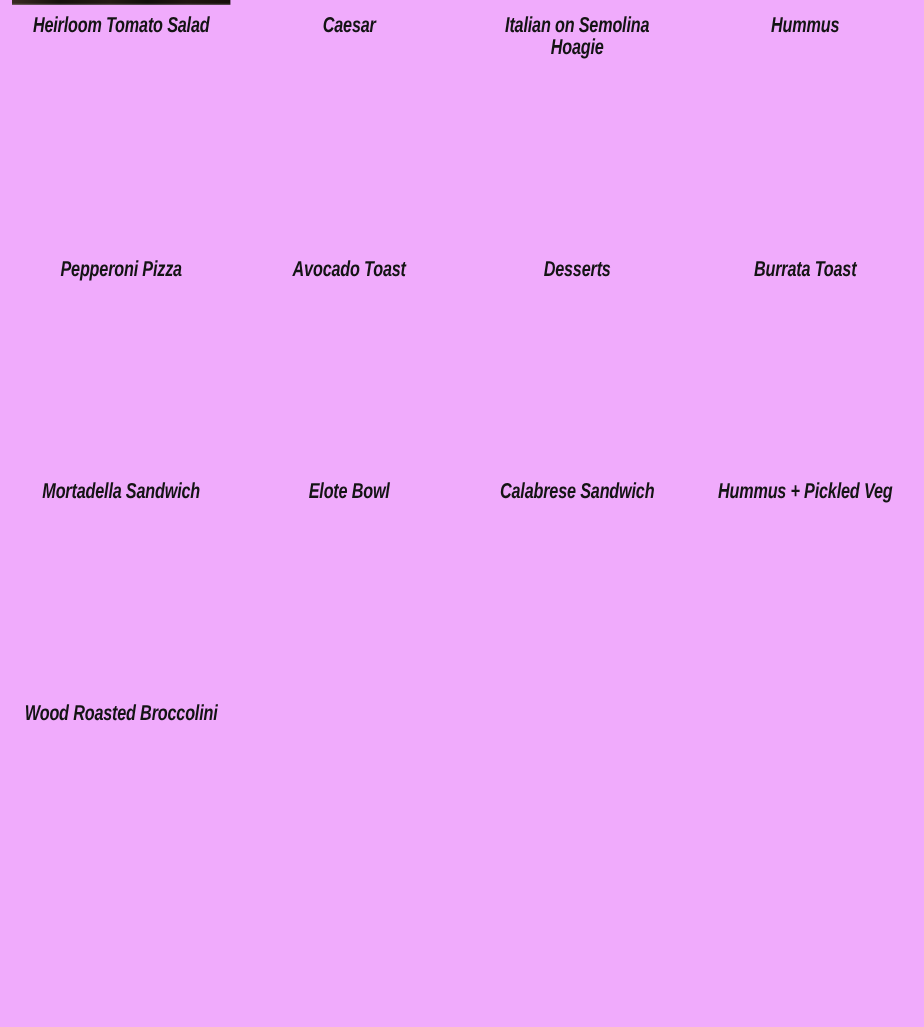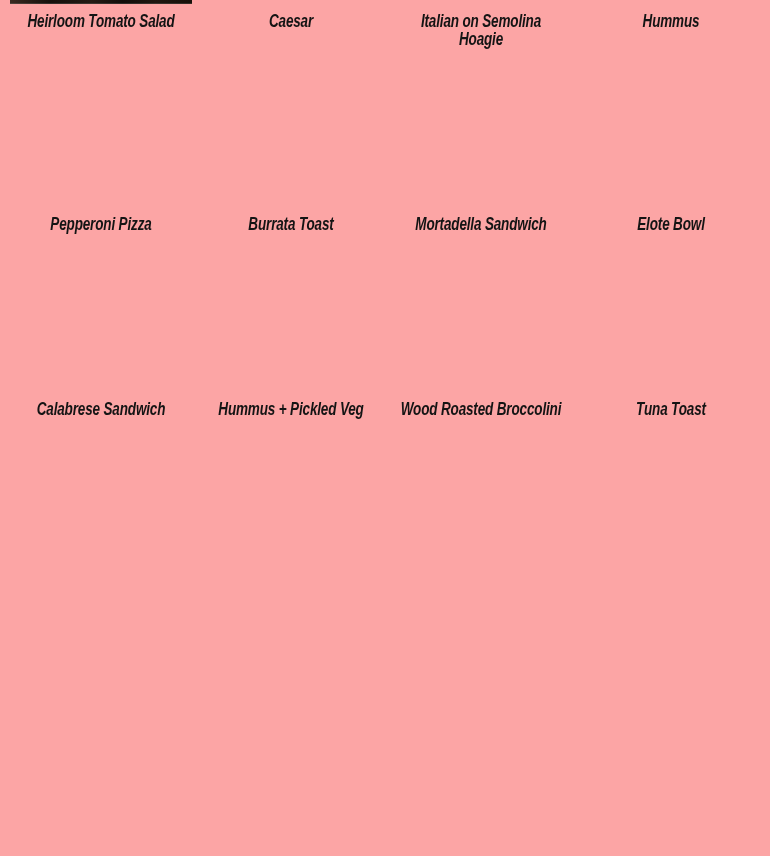--- a/index.html
+++ b/index.html
@@ -8,21 +8,21 @@
     width: 770px;
     height: 856px;
     overflow: hidden;
     background: #ffffff;
   }
   .viewport {
     position: relative;
     width: 770px;
     height: 856px;
     overflow: hidden;
-    background: #fca5a5;
+    background: #f0abfc;
   }
   .menu-grid {
     display: grid;
     grid-template-columns: repeat(4, 190px);
     padding-left: 6px;
     margin-top: -155px; 
   }
   .card {
     width: 190px;
     display: block;
@@ -82,22 +82,30 @@
     <div class="title">Hummus</div>
   </div>
 
 
   <div class="card">
     <div class="photo"></div>
     <div class="title">Pepperoni Pizza</div>
   </div>
 
 
+  <div class="card">
+    <div class="photo"></div>
+    <div class="title">Avocado Toast</div>
+  </div>
 
 
+  <div class="card">
+    <div class="photo"></div>
+    <div class="title">Desserts</div>
+  </div>
 
   <div class="card">
     <div class="photo"></div>
     <div class="title">Burrata Toast</div>
   </div>
 
   <div class="card">
     <div class="photo"></div>
     <div class="title">Mortadella Sandwich</div>
   </div>
@@ -118,18 +126,14 @@
     <div class="photo"></div>
     <div class="title">Hummus + Pickled Veg</div>
   </div>
 
 
   <div class="card">
     <div class="photo"></div>
     <div class="title">Wood Roasted Broccolini</div>
   </div>
 
-  <div class="card">
-    <div class="photo"></div>
-    <div class="title">Tuna Toast</div>
-  </div>
 </div>
 </div>
 
 </body></html>

